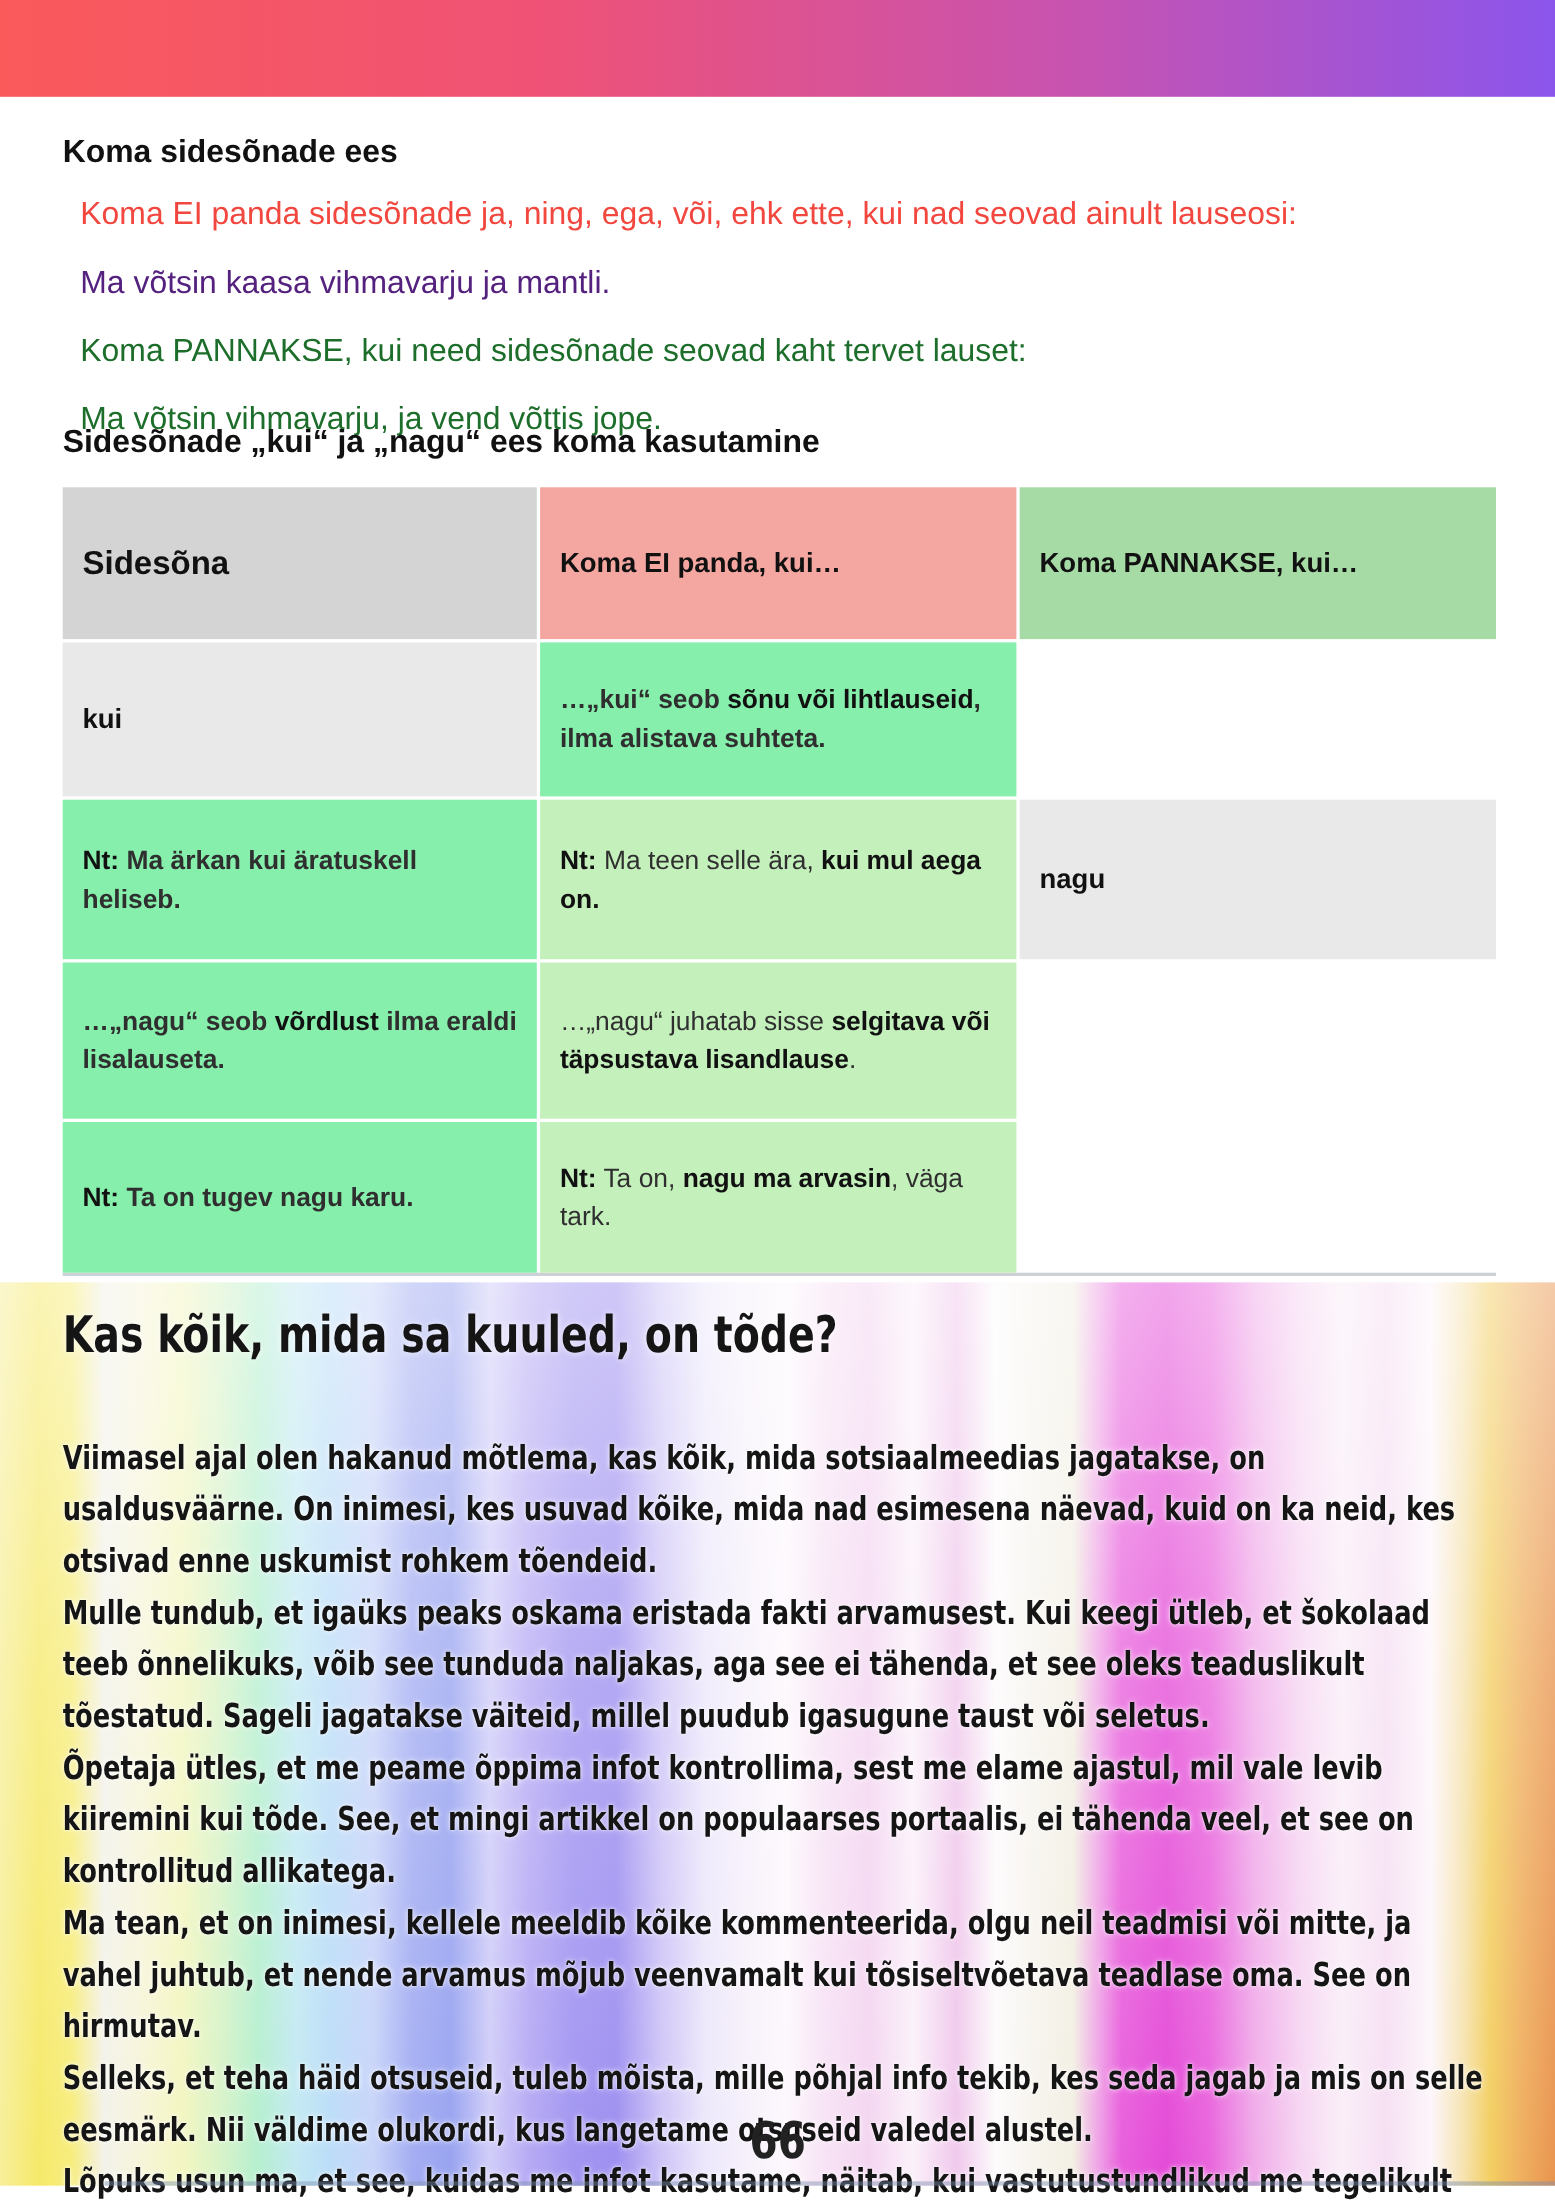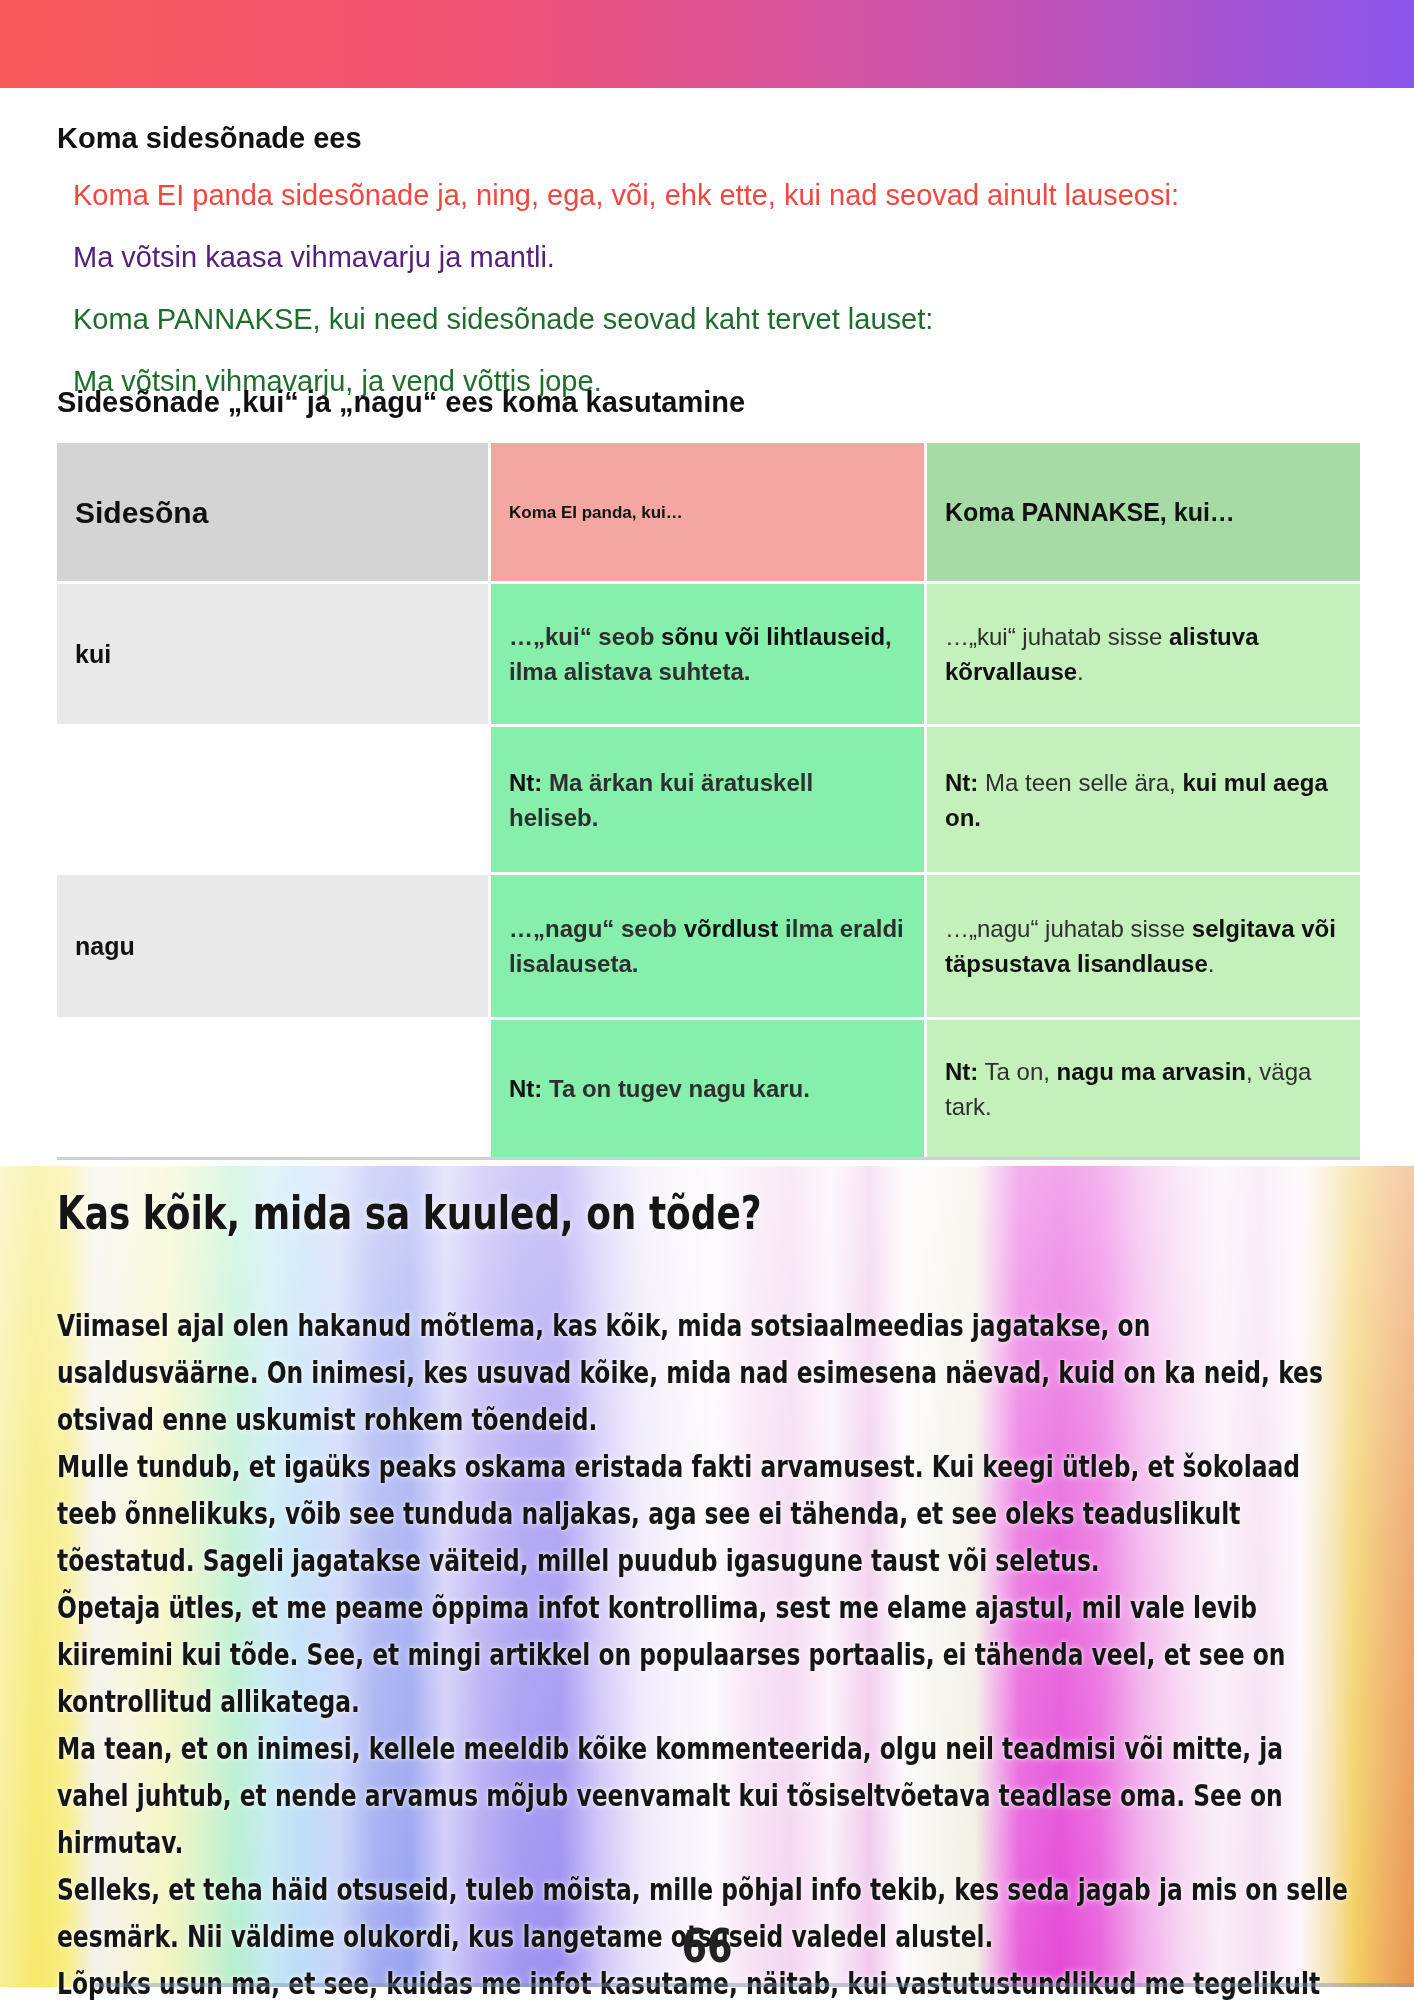--- a/index.html
+++ b/index.html
@@ -39,21 +39,21 @@
     background:#ffffff;
     border-bottom:3px solid #cdd1d5;
   }
   .cell{
     display:flex;align-items:center;
     padding:0 18px;
     font-size:24px;line-height:35px;color:#2f2f2f;
   }
   .cell b{color:#111;}
   .c-gray-h{background:#d4d4d4;font-weight:bold;font-size:30px;color:#111;}
-  .c-pink-h{background:#f4a6a1;font-weight:bold;font-size:17px;color:#111;}
+  .c-pink-h{background:#f4a6a1;font-weight:bold;font-size:25px;color:#111;}
   .c-green-h{background:#a6dba6;font-weight:bold;font-size:25px;color:#111;}
   .c-gray{background:#e9e9e9;font-weight:bold;font-size:25px;color:#111;}
   .c-white{background:#ffffff;}
   .c-pink{background:#86efac;font-weight:bold;}
   .c-green{background:#c4f0bb;}
 
   
   .essay{
     position:absolute;left:0;top:1166px;width:1414px;height:821px;
     background:
@@ -119,23 +119,20 @@
   <div class="grammar-table">
 
     <div class="cell c-gray-h">Sidesõna</div>
     <div class="cell c-pink-h">Koma EI panda, kui…</div>
     <div class="cell c-green-h">Koma PANNAKSE, kui…</div>
 
     <div class="cell c-gray">kui</div>
     <div class="cell c-pink">
         <span>…„kui“ seob <b>sõnu või lihtlauseid</b>, ilma alistava suhteta.</span>
       </div>
-    <div class="cell c-green">
-        <span>…„kui“ juhatab sisse <b>alistuva kõrvallause</b>.</span>
-      </div>
 
     <div class="cell c-white"></div>
     <div class="cell c-pink">
         <span><b>Nt:</b> Ma ärkan kui äratuskell heliseb.</span>
       </div>
     <div class="cell c-green">
         <span><b>Nt:</b> Ma teen selle ära, <b>kui mul aega on.</b></span>
       </div>
 
     <div class="cell c-gray">nagu</div>

